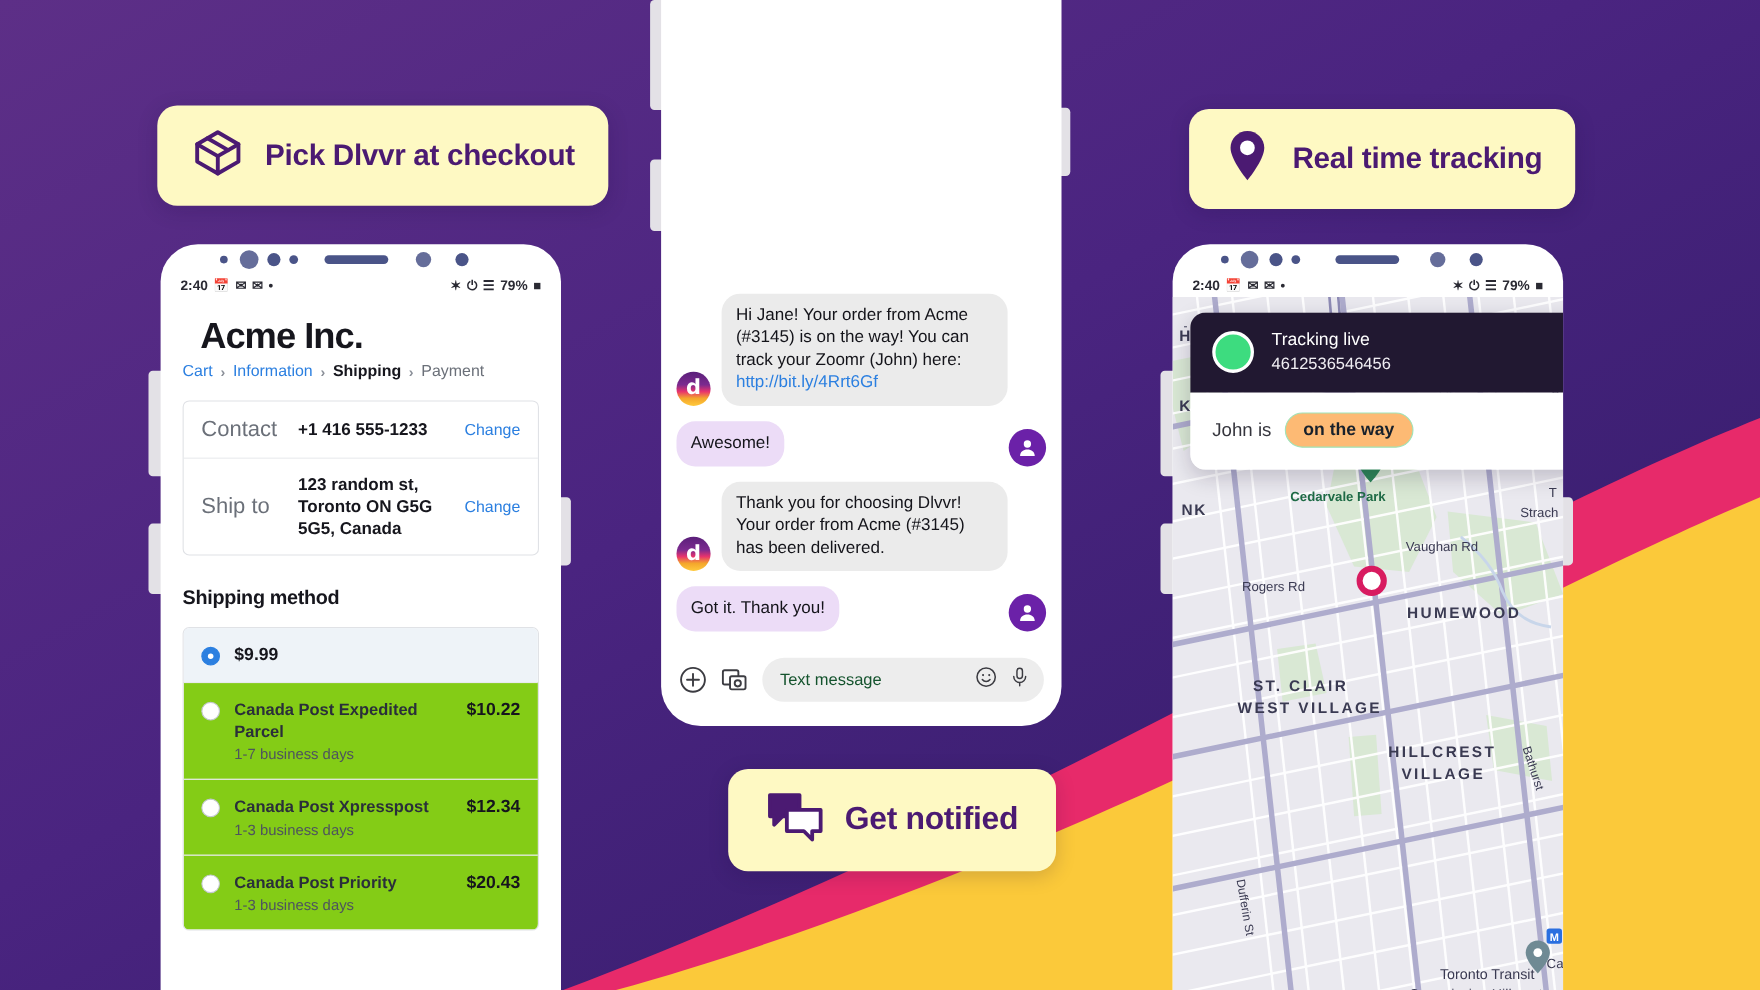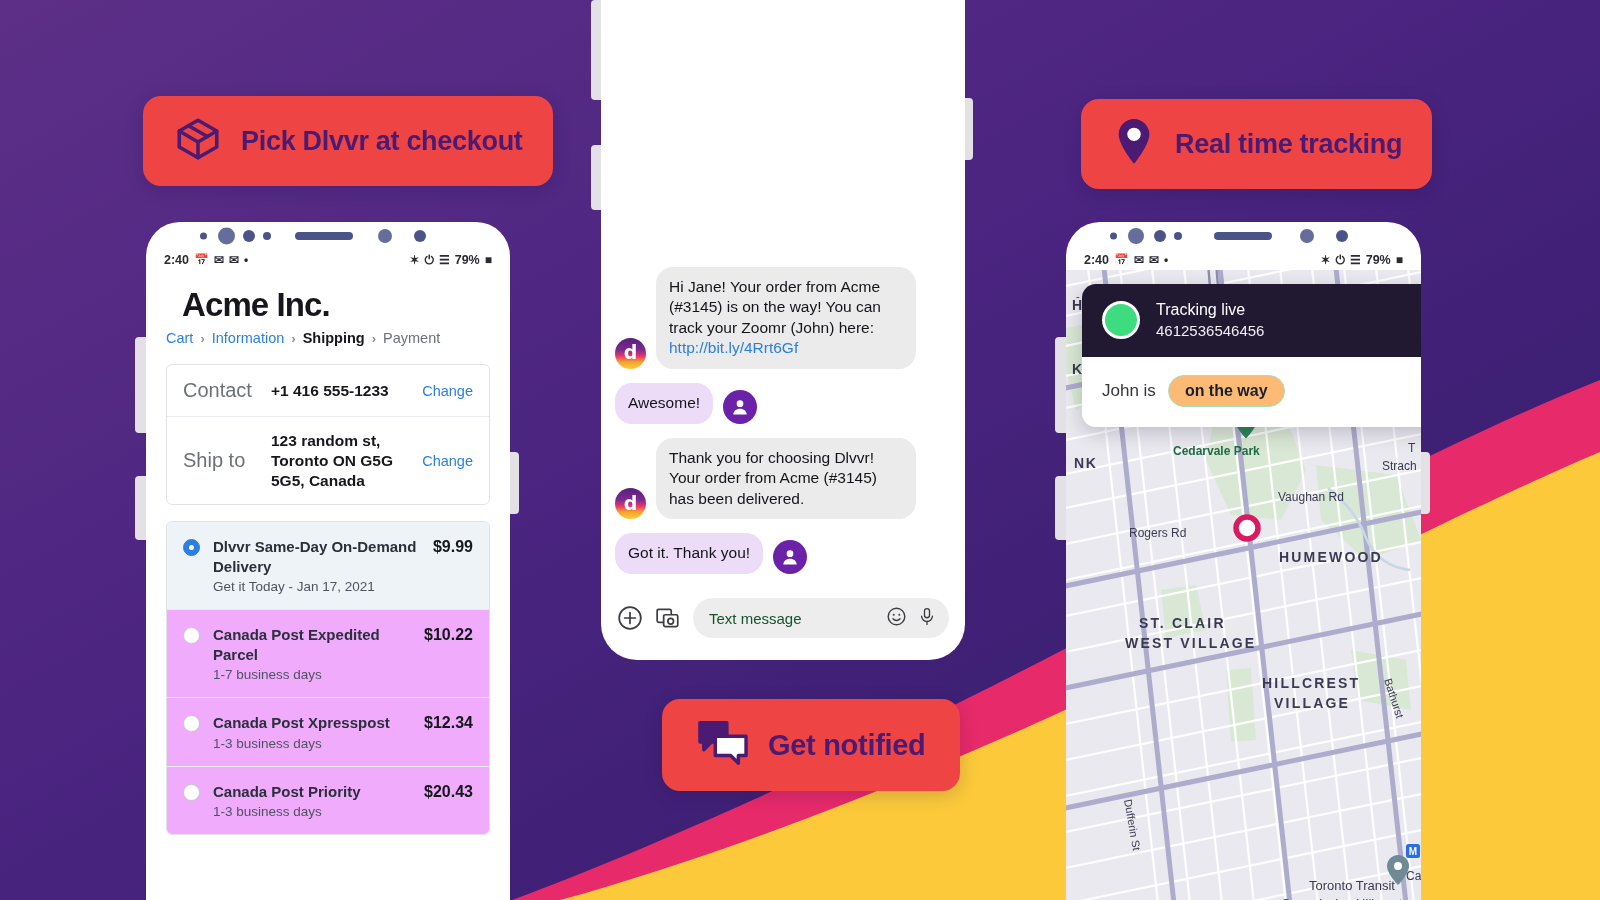--- a/index.html
+++ b/index.html
@@ -9,21 +9,21 @@
     background: linear-gradient(135deg, #5d2f87 0%, #56298a 25%, #452382 55%, #341d6e 100%);
     position: relative;
   }
 
   
   #bg-waves { position: absolute; inset: 0; width: 1600px; height: 900px; }
 
   
   .pill {
     position: absolute;
-    background: #ef4444;
+    background: #fef9c3;
     border-radius: 18px;
     display: flex;
     align-items: center;
     gap: 18px;
     padding: 18px 30px;
     box-shadow: 0 4px 18px rgba(30,10,60,.18);
     z-index: 40;
   }
   .pill-label {
     font-size: 27px;
@@ -92,21 +92,21 @@
   .info-value { flex: 1; font-size: 15.5px; font-weight: 700; color: #16161d; line-height: 1.28; }
   .info-change { font-size: 14.5px; color: #2b7fe0; cursor: pointer; }
 
   .section-title {
     padding: 28px 20px 0 20px; font-size: 18px; font-weight: 700;
     color: #16161d; letter-spacing: -.3px;
   }
   .ship-list {
     margin: 16px 20px 0 20px; border: 1px solid #e0e2e6; border-radius: 6px; overflow: hidden;
   }
-  .ship-opt { display: flex; align-items: flex-start; gap: 13px; padding: 15px 16px; background: #f0abfc; }
+  .ship-opt { display: flex; align-items: flex-start; gap: 13px; padding: 15px 16px; background: #84cc16; }
   .ship-opt + .ship-opt { border-top: 1px solid #e8eaed; }
   .ship-opt.selected { background: #eef3f8; }
   .radio {
     width: 17px; height: 17px; border-radius: 50%; border: 1.6px solid #c3c8cf;
     flex-shrink: 0; margin-top: 2px; background: #fff;
     display: flex; align-items: center; justify-content: center;
   }
   .radio.on { border-color: #2b7fe0; background: #2b7fe0; }
   .radio.on::after { content: ""; width: 5px; height: 5px; border-radius: 50%; background: #fff; }
   .ship-text { flex: 1; }
@@ -115,21 +115,21 @@
   .ship-price { font-size: 16px; font-weight: 700; color: #16161d; white-space: nowrap; margin-top: 1px; }
 
   
   #phone-mid {
     left: 601px; top: -120px; width: 364px; height: 780px;
     border-radius: 0 0 36px 36px;
     display: flex; flex-direction: column;
   }
   .chat-area { flex: 1; padding: 14px 14px 0 14px; overflow: hidden; display: flex; flex-direction: column; justify-content: flex-end; }
   .msg-row { display: flex; align-items: flex-end; gap: 10px; margin-bottom: 14px; }
-  .msg-row.out { justify-content: flex-start; }
+  .msg-row.out { justify-content: space-between; }
   .avatar-dlvvr {
     width: 31px; height: 31px; border-radius: 50%; flex-shrink: 0;
     background: linear-gradient(180deg, #5a1f7a 0%, #7b2a8f 38%, #e8336d 58%, #f4a62c 78%, #ffc93c 100%);
     position: relative; overflow: hidden;
   }
   .avatar-dlvvr::after {
     content: "d"; position: absolute; left: 0; right: 0; top: 50%;
     transform: translateY(-52%);
     text-align: center; color: #fff; font-size: 19px; font-weight: 700;
     font-family: "DejaVu Sans", sans-serif; line-height: 1;
@@ -277,28 +277,25 @@
       <span class="info-value">+1 416 555-1233</span>
       <span class="info-change">Change</span>
     </div>
     <div class="info-row">
       <span class="info-label">Ship to</span>
       <span class="info-value">123 random st, Toronto ON G5G 5G5, Canada</span>
       <span class="info-change">Change</span>
     </div>
   </div>
 
+  <div class="section-title">Shipping method</div>
 
   <div class="ship-list">
     <div class="ship-opt selected">
       <span class="radio on"></span>
-      <span class="ship-text">
-        <span class="ship-name" style="display:block">Dlvvr Same-Day On-Demand Delivery</span>
-        <span class="ship-sub" style="display:block">Get it Today - Jan 17, 2021</span>
-      </span>
       <span class="ship-price">$9.99</span>
     </div>
     <div class="ship-opt">
       <span class="radio"></span>
       <span class="ship-text">
         <span class="ship-name" style="display:block">Canada Post Expedited Parcel</span>
         <span class="ship-sub" style="display:block">1-7 business days</span>
       </span>
       <span class="ship-price">$10.22</span>
     </div>

